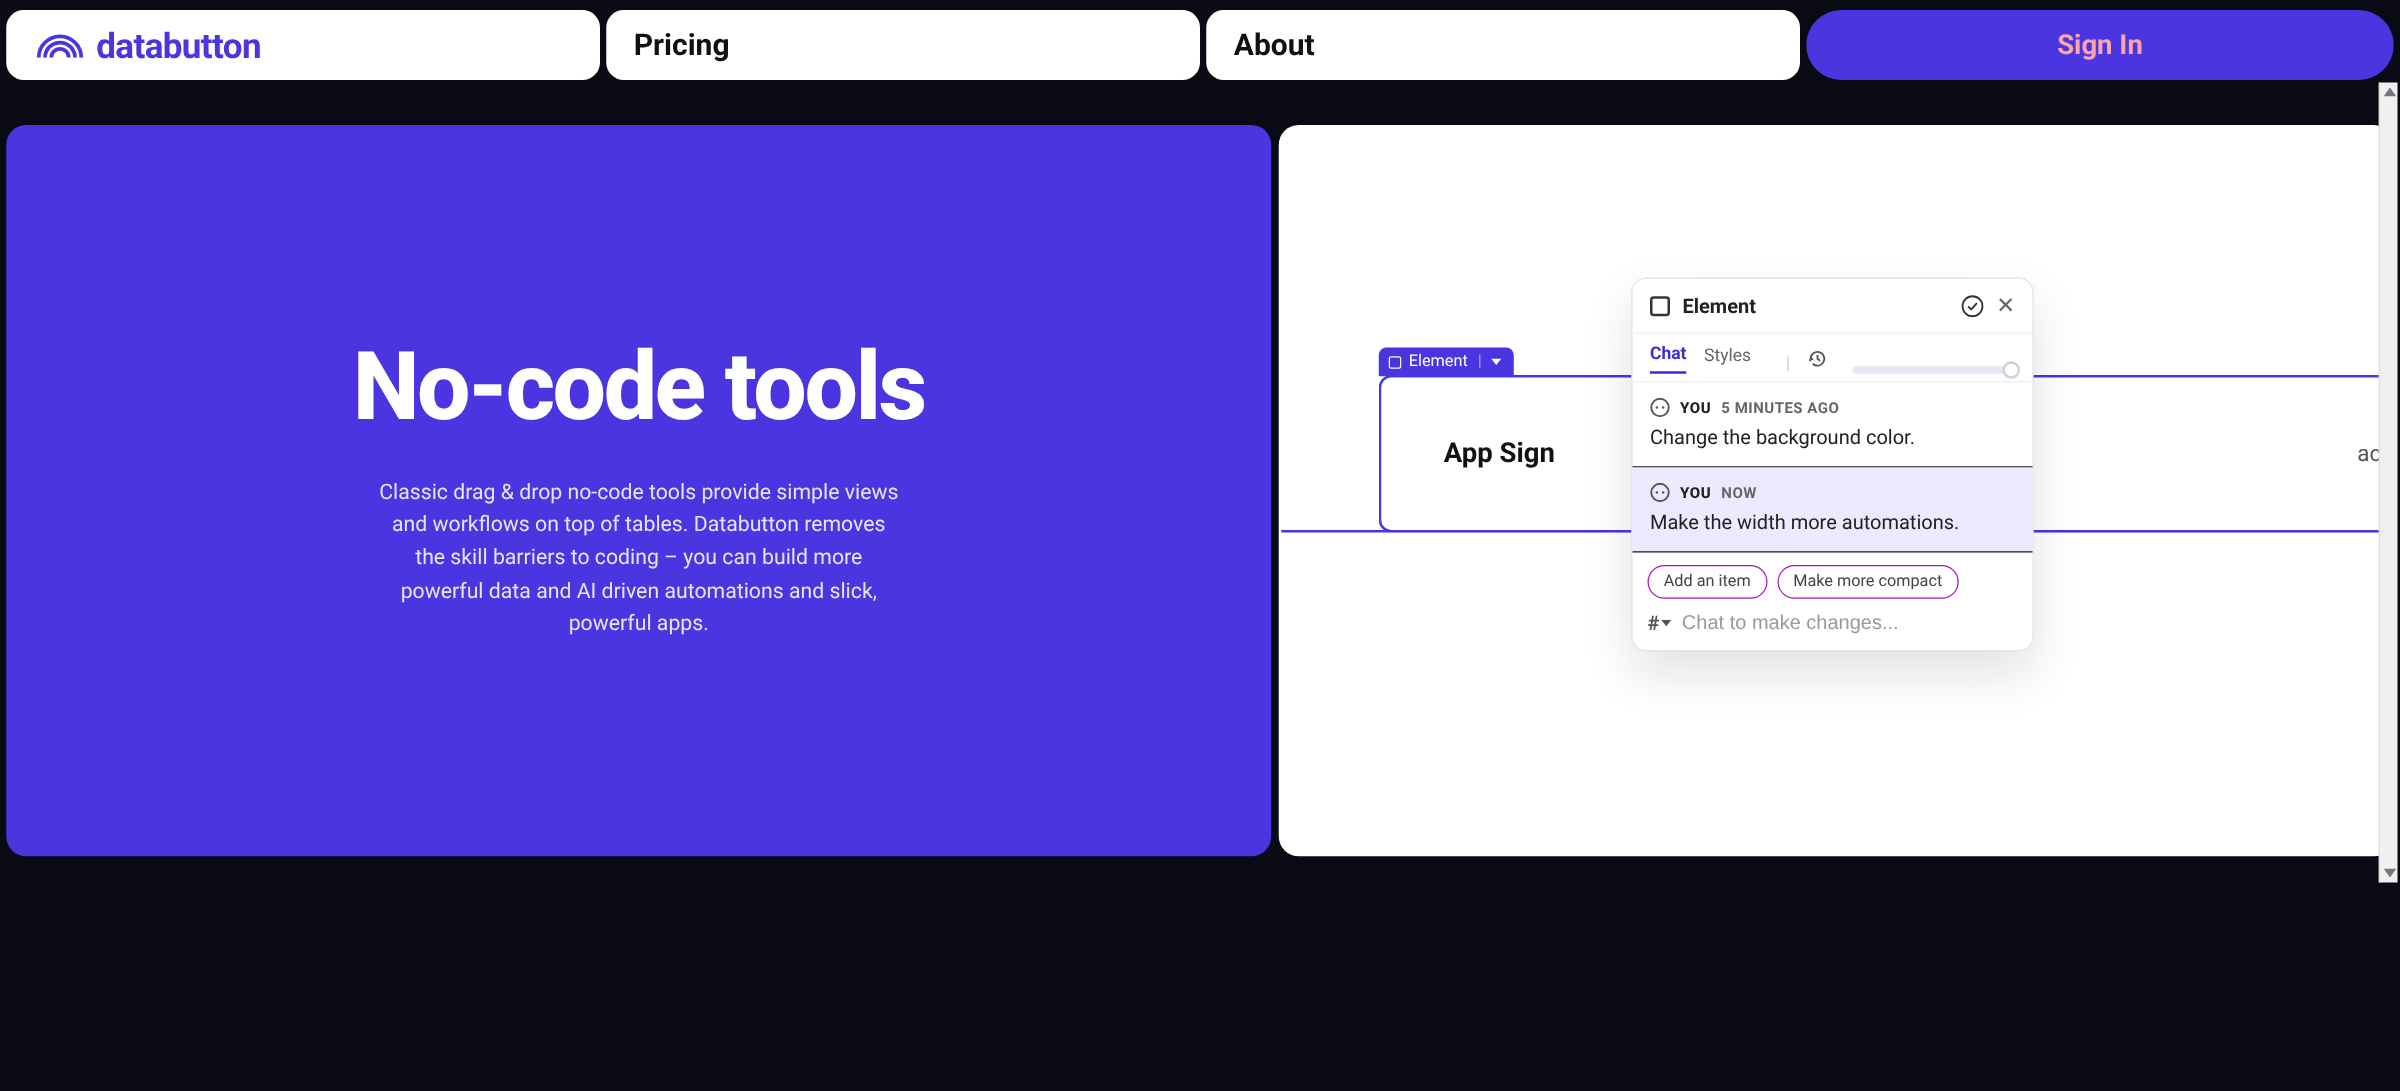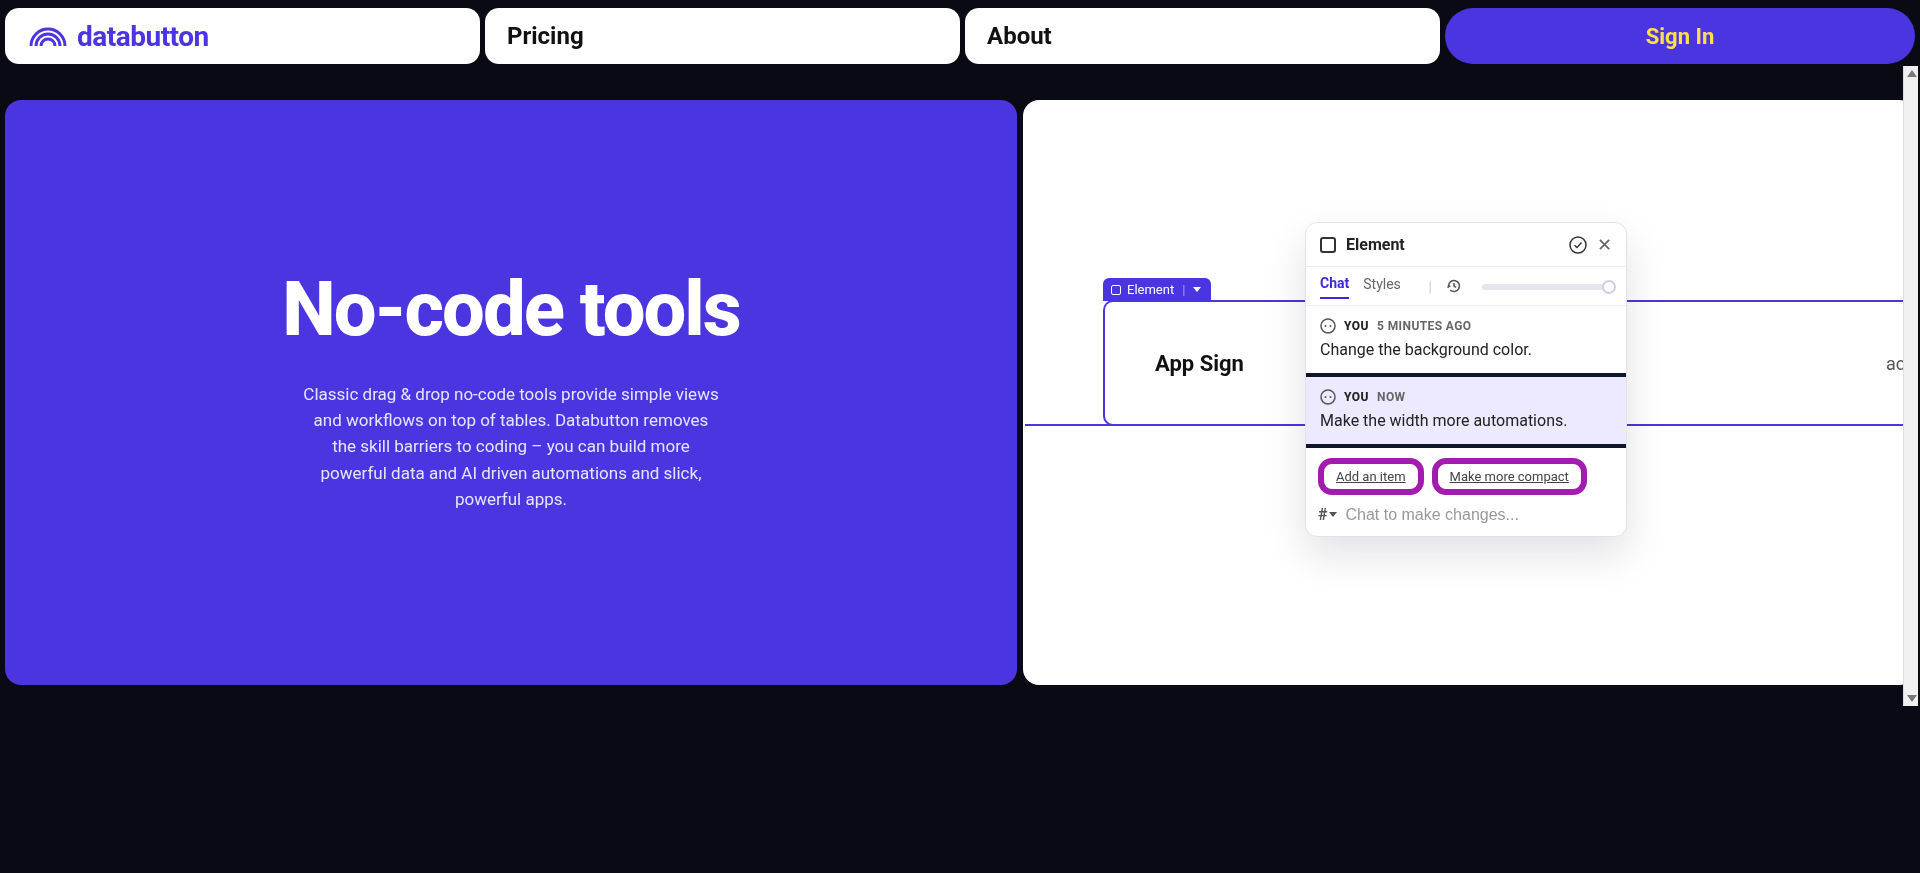--- a/index.html
+++ b/index.html
@@ -41,21 +41,21 @@
   font-size: 28px;
   font-weight: 700;
   color: #4a35e0;
   letter-spacing: -0.5px;
 }
 .nav-pricing { flex: 0 0 475px; font-size: 24px; font-weight: 700; color: #111; }
 .nav-about   { flex: 0 0 475px; font-size: 24px; font-weight: 700; color: #111; }
 .nav-signin {
   flex: 1;
   background: #4a35e0;
-  color: #fde047;
+  color: #fca5a5;
   justify-content: center;
   font-size: 22px;
   font-weight: 700;
   border-radius: 28px;
   cursor: pointer;
 }
 
 
 .hero {
   display: flex;
@@ -186,21 +186,21 @@
 }
 .panel-hdr .title { font-weight: 700; font-size: 16px; color: #222; flex: 1; }
 .panel-hdr .okcircle {
   width: 18px; height: 18px;
 }
 .panel-hdr .okcircle svg { width: 100%; height: 100%; }
 .panel-hdr .close { font-size: 18px; color: #666; cursor: pointer; line-height: 1; }
 
 .panel-tabs {
   display: flex;
-  align-items: center;
+  align-items: flex-end;
   padding: 8px 14px 6px 14px;
   gap: 14px;
   border-bottom: 1px solid #eee;
   font-size: 14px;
 }
 .panel-tabs .tab {
   color: #666;
   padding-bottom: 6px;
   cursor: pointer;
 }
@@ -224,21 +224,21 @@
   right: -4px;
   top: -4px;
   width: 14px; height: 14px;
   border-radius: 50%;
   background: #fff;
   border: 2px solid #cfcfe0;
 }
 
 .msg {
   padding: 12px 14px 14px 14px;
-  border-bottom: 4px solid #0f172a;
+  border-bottom: 1px solid #0f172a;
 }
 .msg.highlight { background: #edeaff; }
 .msg .meta {
   display: flex;
   align-items: center;
   gap: 8px;
   font-size: 12px;
   color: #666;
   margin-bottom: 6px;
 }
@@ -251,26 +251,25 @@
 .msg .text { font-size: 16px; color: #222; }
 
 .chips {
   display: flex;
   gap: 8px;
   padding: 10px 12px;
 }
 .chip {
   font-size: 13px;
   color: #444;
-  border: 6px solid #a21caf;
+  border: 1px solid #a21caf;
   background: #fff;
   border-radius: 14px;
   padding: 5px 12px;
   cursor: pointer;
-  text-decoration: underline;
 }
 
 .composer {
   display: flex;
   align-items: center;
   gap: 8px;
   padding: 0 12px 12px 12px;
 }
 .composer .hash {
   display: flex;

